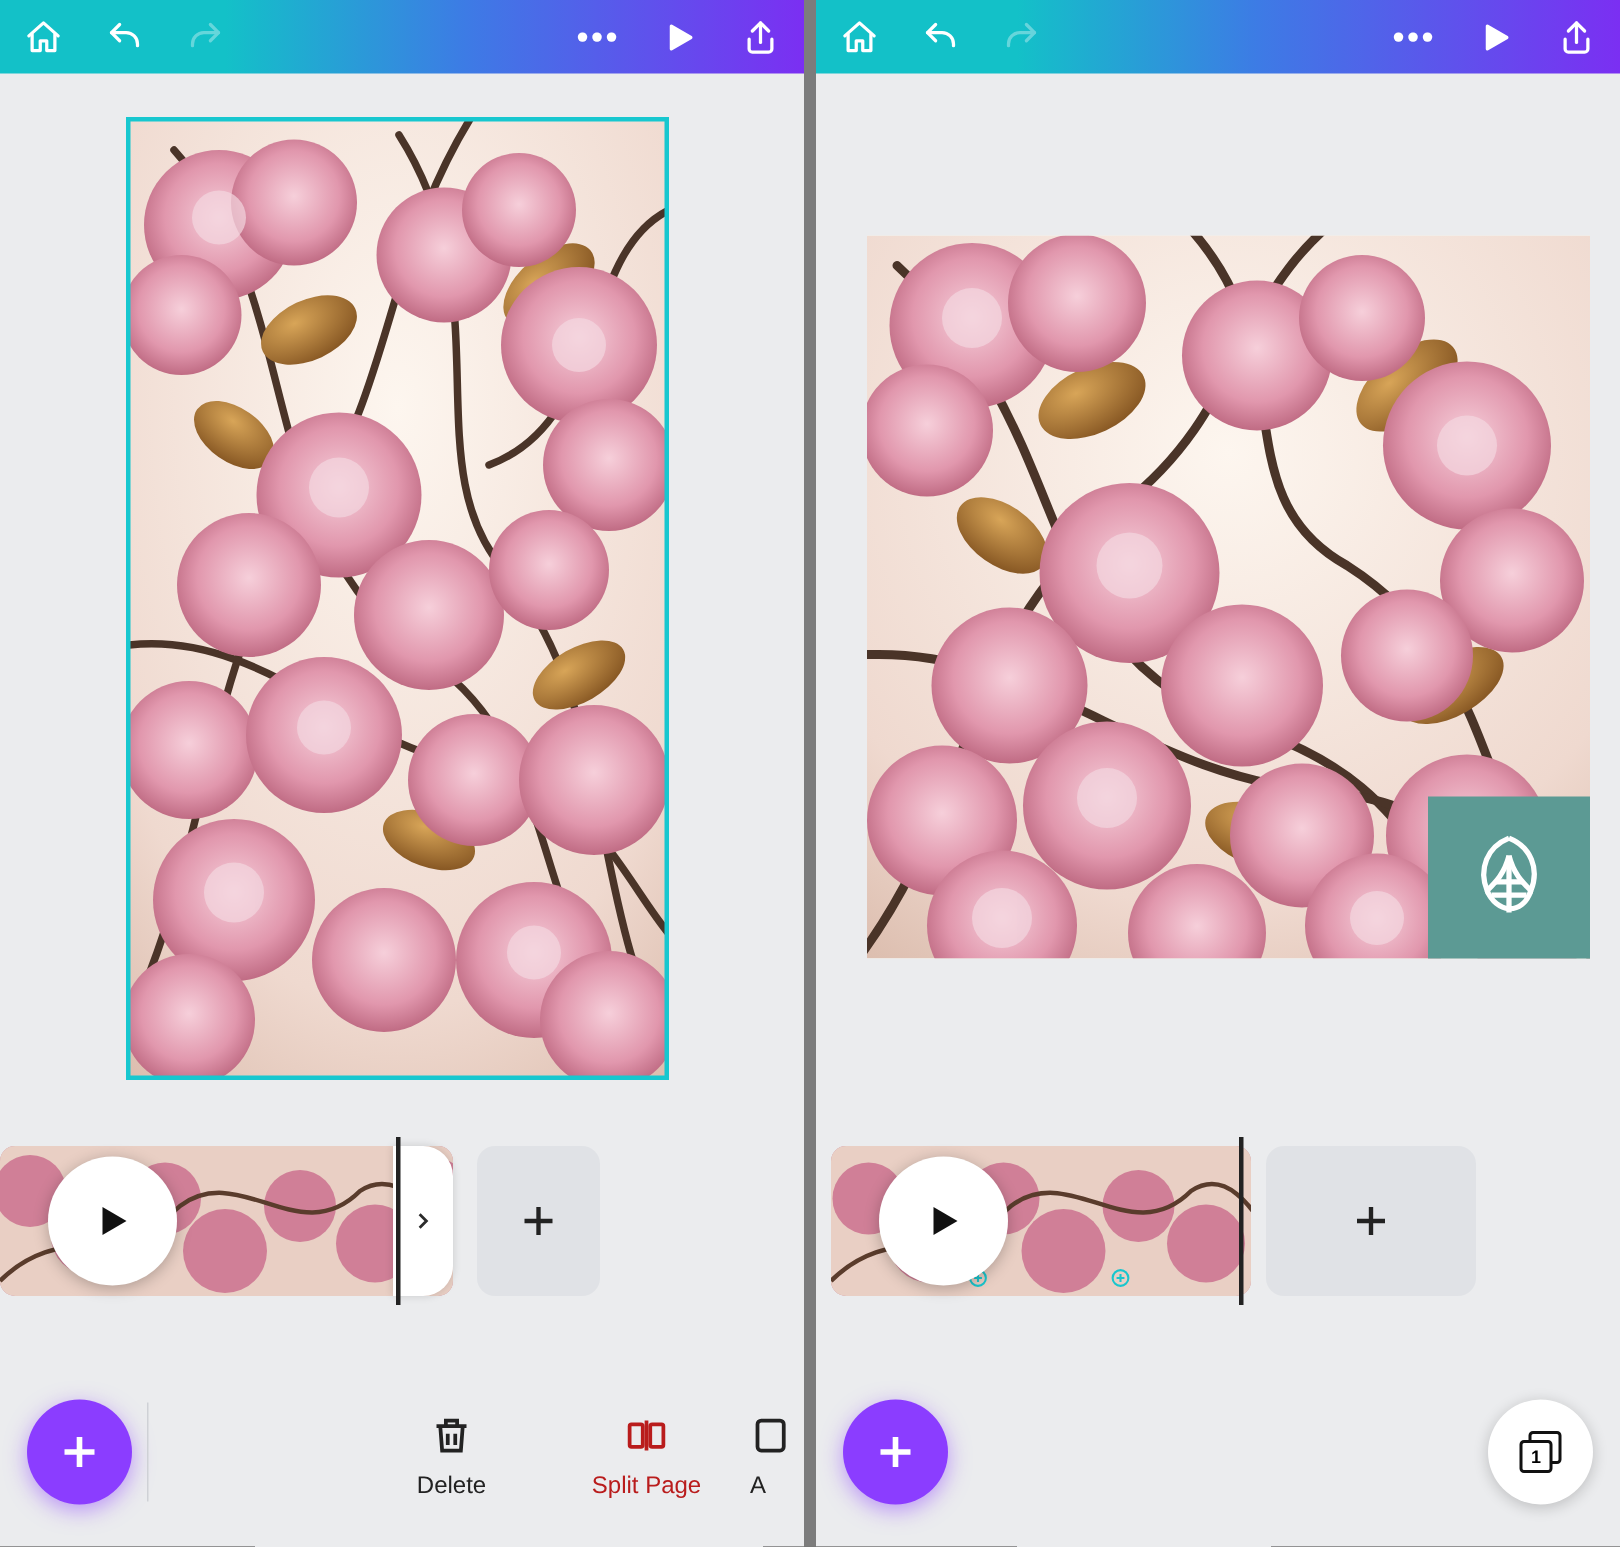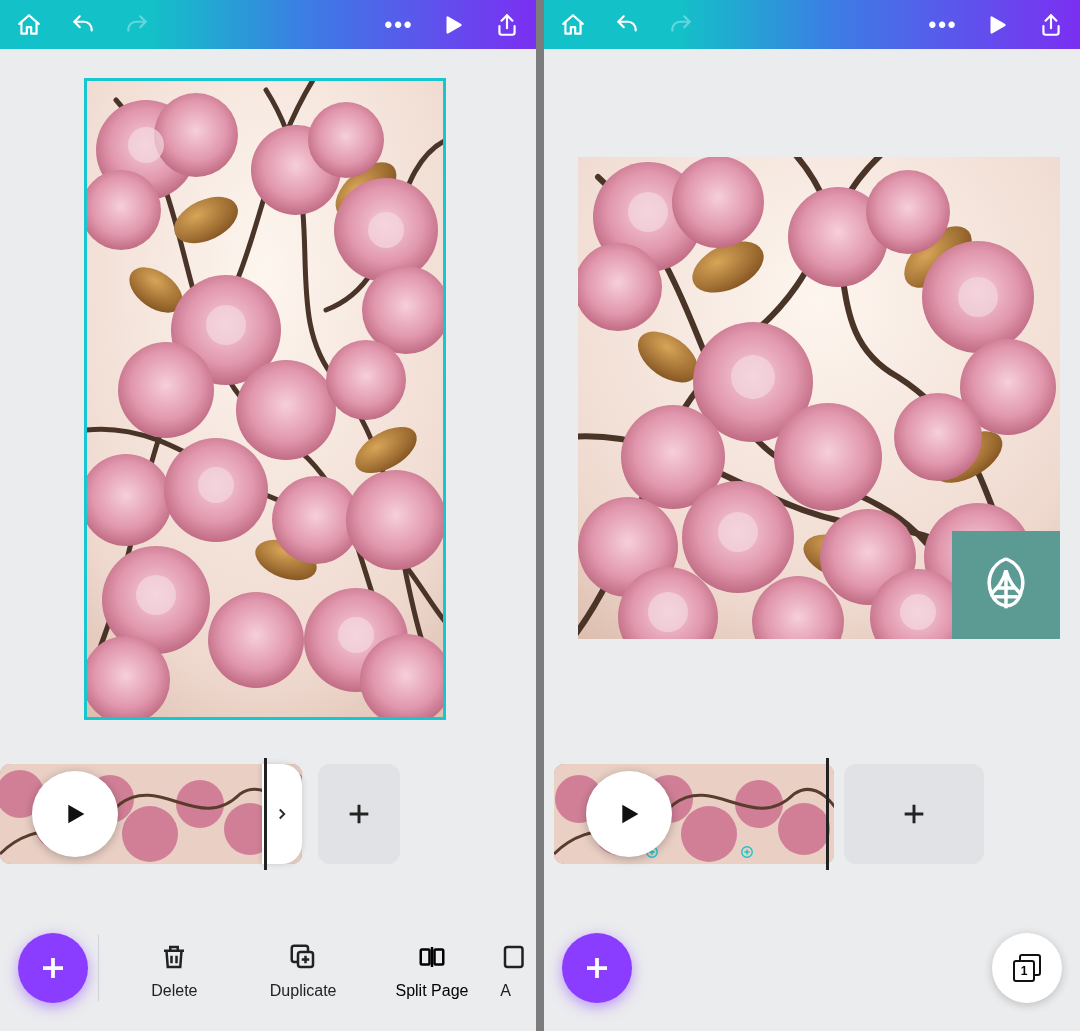--- a/index.html
+++ b/index.html
@@ -50,21 +50,21 @@
   .paneR .tl-add { left: 300px; width: 140px; }
   .tl-add svg { width:28px; height:28px; stroke:#222; stroke-width:2.5; }
 
   
   .bottom { position:absolute; left:0; right:0; bottom:0; height:130px; }
   .fab { position:absolute; left:18px; top:32px; width:70px; height:70px; border-radius:50%; background:#8b3dff; box-shadow:0 4px 14px rgba(139,61,255,.5); display:flex; align-items:center; justify-content:center; cursor:pointer;}
   .fab svg { width:30px; height:30px; stroke:#fff; stroke-width:3; }
   .fab-sep { position:absolute; left:98px; top:34px; width:1px; height:66px; background:#cfd1d6; }
   .actions { position:absolute; left:110px; top:20px; right:0; height:100px; display:flex; align-items:center;justify-content:flex-end; }
   .act { width:130px; display:flex; flex-direction:column; align-items:center; gap:10px; color:#222; cursor:pointer;}
-  .act.disabled { color:#000000; }
+  .act.disabled { color:#b91c1c; }
   .act svg { width:30px; height:30px; stroke:currentColor; fill:none; stroke-width:2; }
   .act span { font-size:16px; }
   .act.cut { width: 40px; overflow:hidden; align-items:flex-start; padding-left:4px;}
   .pagebtn { position:absolute; right:18px; top:32px; width:70px; height:70px; border-radius:50%; background:#fff; box-shadow:0 2px 10px rgba(0,0,0,.2); display:flex; align-items:center; justify-content:center; cursor:pointer;}
   .pagebtn-inner { position:relative; width:28px; height:28px; }
   .pagebtn-inner .sq { position:absolute; width:22px; height:22px; border:2px solid #111; border-radius:3px; background:#fff;}
   .pagebtn-inner .sq.back { top:0; left:6px; }
   .pagebtn-inner .sq.front { top:6px; left:0; display:flex; align-items:center; justify-content:center; font-size:12px; font-weight:600;}
 
   .tl-thumbs .miniphoto { position:absolute; inset:0; }
@@ -227,28 +227,20 @@
       <div class="fab-sep"></div>
       <div class="actions">
         <div class="act">
           <svg viewBox="0 0 24 24">
               <path d="M4 7h16"></path>
               <path d="M9 7V4h6v3"></path>
               <path d="M6 7l1 13h10l1-13"></path>
               <path d="M10 11v6M14 11v6"></path>
             </svg>
           <span>Delete</span>
-        </div>
-        <div class="act">
-          <svg viewBox="0 0 24 24">
-              <rect x="8" y="8" width="12" height="12" rx="2"></rect>
-              <path d="M16 8V5a2 2 0 0 0-2-2H5a2 2 0 0 0-2 2v9a2 2 0 0 0 2 2h3"></path>
-              <path d="M14 11v6M11 14h6"></path>
-            </svg>
-          <span>Duplicate</span>
         </div>
         <div class="act disabled">
           <svg viewBox="0 0 24 24">
               <rect x="3" y="6" width="7" height="12" rx="1"></rect>
               <rect x="14" y="6" width="7" height="12" rx="1"></rect>
               <path d="M12 4v16"></path>
             </svg>
           <span>Split Page</span>
         </div>
         <div class="act cut">

